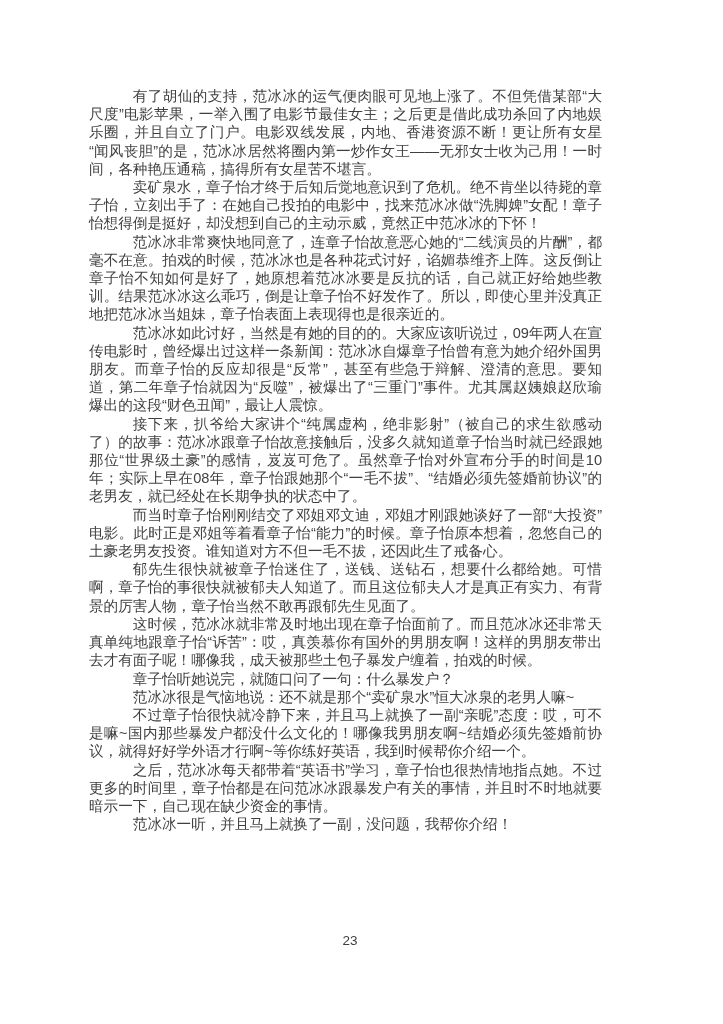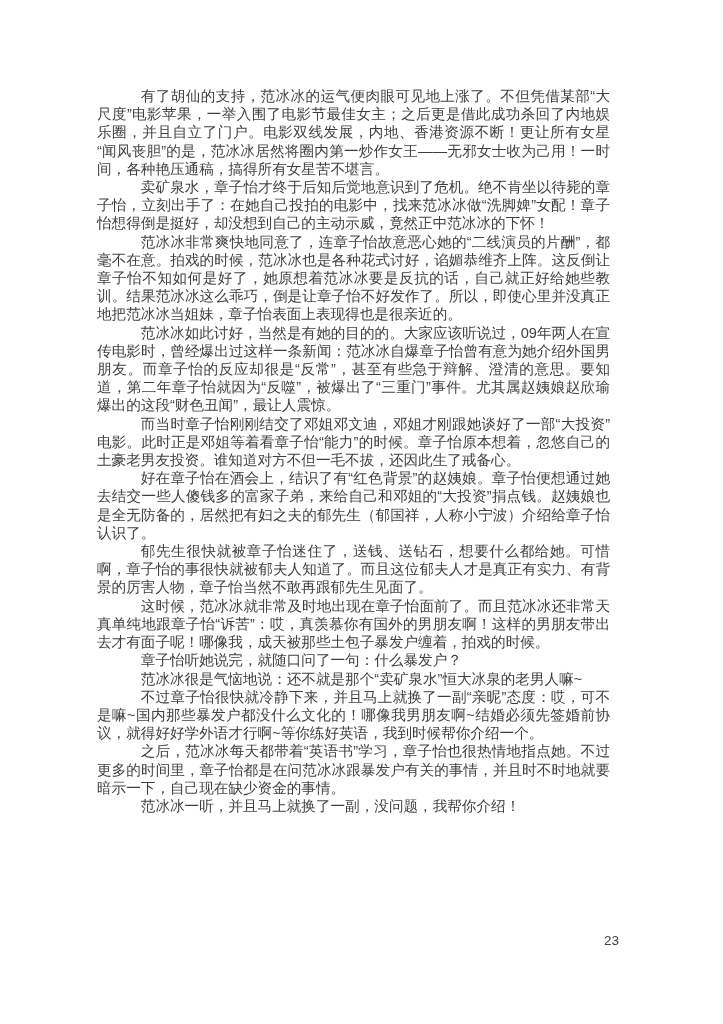--- a/index.html
+++ b/index.html
@@ -9,21 +9,21 @@
   }
   body {
     width: 723px;
     height: 1024px;
     position: relative;
     overflow: hidden;
     font-family: "Liberation Sans", sans-serif;
   }
   .page {
     position: absolute;
-    left: 8px;
+    left: 0;
     top: 0;
     width: 577px;
     height: 1024px;
     background: #ffffff;
   }
   .page-text {
     position: absolute;
     left: 89px;
     top: 87px;
     width: 513px;
@@ -36,36 +36,36 @@
   .page-text p {
     margin: 0;
     padding: 0;
     text-indent: 3em;
   }
   .page-number {
     position: absolute;
     left: 89px;
     top: 933px;
     width: 522px;
-    text-align: right;
+    text-align: center;
     font-size: 13.5px;
     color: #3f3f3f;
   }
 </style>
 </head>
 <body>
 
 <div class="page">
   <div class="page-text">
       <p>有了胡仙的支持，范冰冰的运气便肉眼可见地上涨了。不但凭借某部“大尺度”电影苹果，一举入围了电影节最佳女主；之后更是借此成功杀回了内地娱乐圈，并且自立了门户。电影双线发展，内地、香港资源不断！更让所有女星“闻风丧胆”的是，范冰冰居然将圈内第一炒作女王——无邪女士收为己用！一时间，各种艳压通稿，搞得所有女星苦不堪言。</p>
       <p>卖矿泉水，章子怡才终于后知后觉地意识到了危机。绝不肯坐以待毙的章子怡，立刻出手了：在她自己投拍的电影中，找来范冰冰做“洗脚婢”女配！章子怡想得倒是挺好，却没想到自己的主动示威，竟然正中范冰冰的下怀！</p>
       <p>范冰冰非常爽快地同意了，连章子怡故意恶心她的“二线演员的片酬”，都毫不在意。拍戏的时候，范冰冰也是各种花式讨好，谄媚恭维齐上阵。这反倒让章子怡不知如何是好了，她原想着范冰冰要是反抗的话，自己就正好给她些教训。结果范冰冰这么乖巧，倒是让章子怡不好发作了。所以，即使心里并没真正地把范冰冰当姐妹，章子怡表面上表现得也是很亲近的。</p>
       <p>范冰冰如此讨好，当然是有她的目的的。大家应该听说过，09年两人在宣传电影时，曾经爆出过这样一条新闻：范冰冰自爆章子怡曾有意为她介绍外国男朋友。而章子怡的反应却很是“反常”，甚至有些急于辩解、澄清的意思。要知道，第二年章子怡就因为“反噬”，被爆出了“三重门”事件。尤其属赵姨娘赵欣瑜爆出的这段“财色丑闻”，最让人震惊。</p>
+      <p>接下来，扒爷给大家讲个“纯属虚构，绝非影射”（被自己的求生欲感动了）的故事：范冰冰跟章子怡故意接触后，没多久就知道章子怡当时就已经跟她那位“世界级土豪”的感情，岌岌可危了。虽然章子怡对外宣布分手的时间是10年；实际上早在08年，章子怡跟她那个“一毛不拔”、“结婚必须先签婚前协议”的老男友，就已经处在长期争执的状态中了。</p>
       <p>而当时章子怡刚刚结交了邓姐邓文迪，邓姐才刚跟她谈好了一部“大投资”电影。此时正是邓姐等着看章子怡“能力”的时候。章子怡原本想着，忽悠自己的土豪老男友投资。谁知道对方不但一毛不拔，还因此生了戒备心。</p>
-      <p>好在章子怡在酒会上，结识了有“红色背景”的赵姨娘。章子怡便想通过她去结交一些人傻钱多的富家子弟，来给自己和邓姐的“大投资”捐点钱。赵姨娘也是全无防备的，居然把有妇之夫的郁先生（郁国祥，人称小宁波）介绍给章子怡认识了。</p>
       <p>郁先生很快就被章子怡迷住了，送钱、送钻石，想要什么都给她。可惜啊，章子怡的事很快就被郁夫人知道了。而且这位郁夫人才是真正有实力、有背景的厉害人物，章子怡当然不敢再跟郁先生见面了。</p>
       <p>这时候，范冰冰就非常及时地出现在章子怡面前了。而且范冰冰还非常天真单纯地跟章子怡“诉苦”：哎，真羡慕你有国外的男朋友啊！这样的男朋友带出去才有面子呢！哪像我，成天被那些土包子暴发户缠着，拍戏的时候。</p>
       <p>章子怡听她说完，就随口问了一句：什么暴发户？</p>
       <p>范冰冰很是气恼地说：还不就是那个“卖矿泉水”恒大冰泉的老男人嘛~</p>
       <p>不过章子怡很快就冷静下来，并且马上就换了一副“亲昵”态度：哎，可不是嘛~国内那些暴发户都没什么文化的！哪像我男朋友啊~结婚必须先签婚前协议，就得好好学外语才行啊~等你练好英语，我到时候帮你介绍一个。</p>
       <p>之后，范冰冰每天都带着“英语书”学习，章子怡也很热情地指点她。不过更多的时间里，章子怡都是在问范冰冰跟暴发户有关的事情，并且时不时地就要暗示一下，自己现在缺少资金的事情。</p>
       <p>范冰冰一听，并且马上就换了一副，没问题，我帮你介绍！</p>
     </div>
   <div class="page-number">23</div>
 </div>

